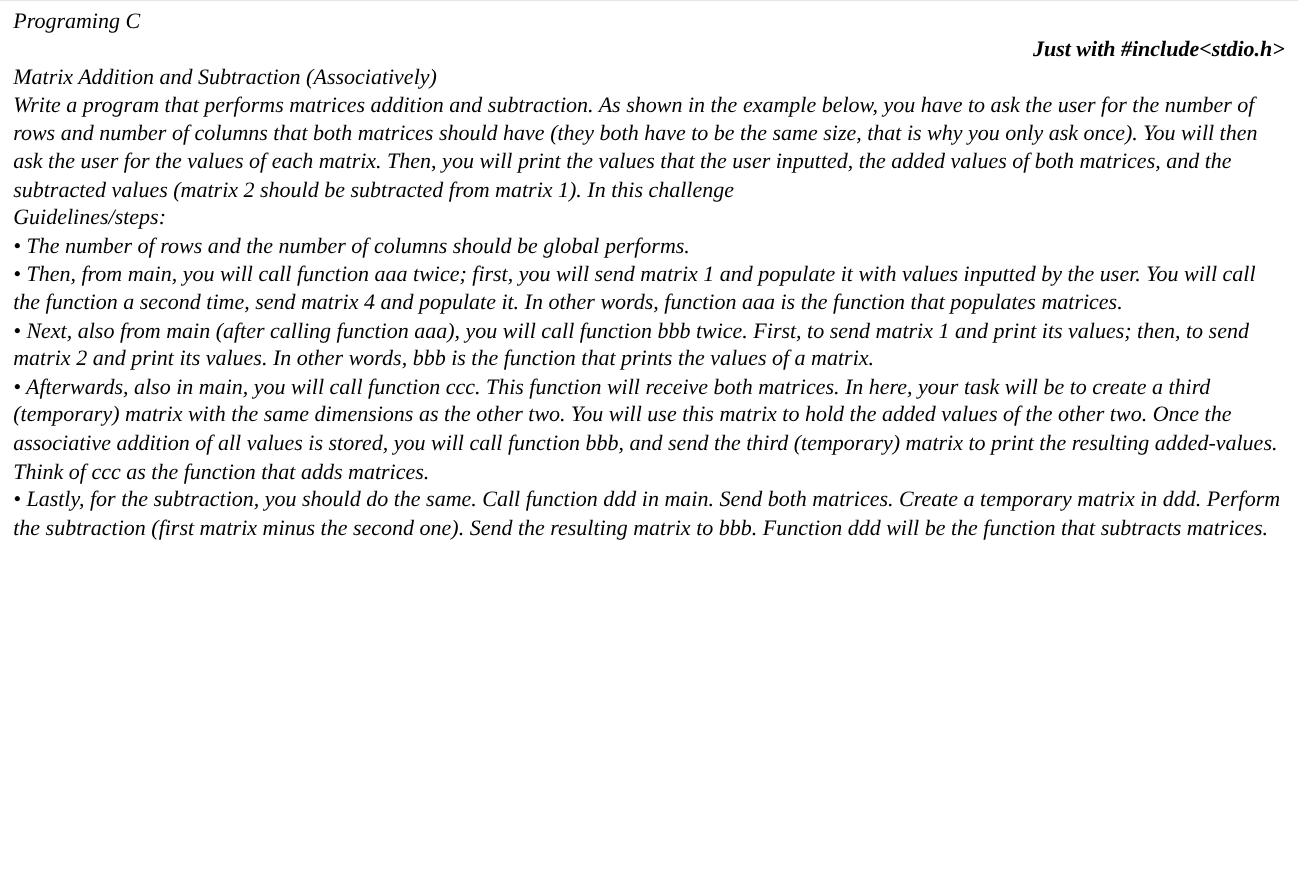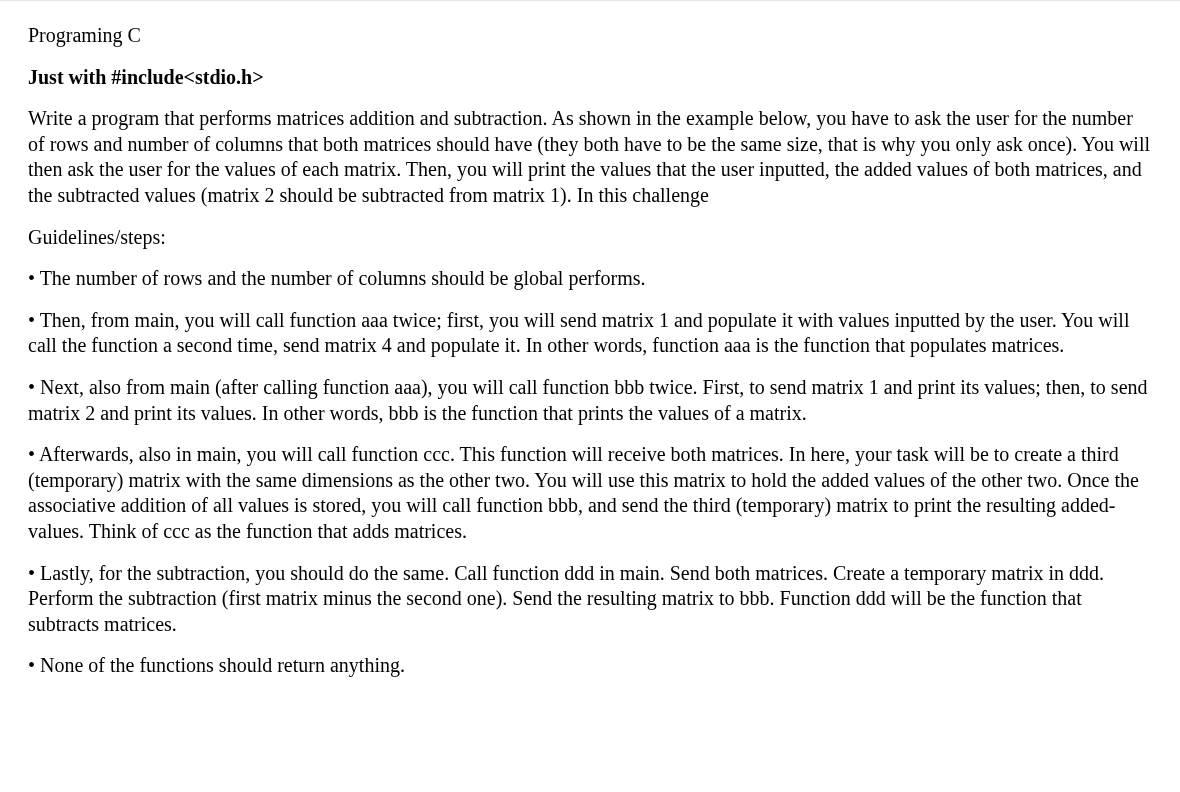--- a/index.html
+++ b/index.html
@@ -12,44 +12,46 @@
     line-height: 1.28;
     color: #000000;
   }
   .page {
     border-top: 1px solid #e6e6e6;
     padding: 6px 12px 20px 12px;
     box-sizing: border-box;
     width: 1180px;
   }
   .line {
-    margin: 16px;
+    margin: 0;
     padding: 0;
+    font-style: italic;
   }
   .bold {
     font-weight: bold;
+    text-align: right;
   }
   .bullet {
     display: block;
   }
 </style>
 </head>
 <body>
 
 <div class="page">
 
   <p class="line">Programing C</p>
 
   <p class="line bold">Just with #include&lt;stdio.h&gt;</p>
 
+  <p class="line">Matrix Addition and Subtraction (Associatively)</p>
 
   <p class="line">Write a program that performs matrices addition and subtraction. As shown in the example below, you have to ask the user for the number of rows and number of columns that both matrices should have (they both have to be the same size, that is why you only ask once). You will then ask the user for the values of each matrix. Then, you will print the values that the user inputted, the added values of both matrices, and the subtracted values (matrix 2 should be subtracted from matrix 1). In this challenge</p>
 
   <p class="line">Guidelines/steps:</p>
 
   <span class="bullet line">• The number of rows and the number of columns should be global performs.</span>
   <span class="bullet line">• Then, from main, you will call function aaa twice; first, you will send matrix 1 and populate it with values inputted by the user. You will call the function a second time, send matrix 4 and populate it. In other words, function aaa is the function that populates matrices.</span>
   <span class="bullet line">• Next, also from main (after calling function aaa), you will call function bbb twice. First, to send matrix 1 and print its values; then, to send matrix 2 and print its values. In other words, bbb is the function that prints the values of a matrix.</span>
   <span class="bullet line">• Afterwards, also in main, you will call function ccc. This function will receive both matrices. In here, your task will be to create a third (temporary) matrix with the same dimensions as the other two. You will use this matrix to hold the added values of the other two. Once the associative addition of all values is stored, you will call function bbb, and send the third (temporary) matrix to print the resulting added-values. Think of ccc as the function that adds matrices.</span>
   <span class="bullet line">• Lastly, for the subtraction, you should do the same. Call function ddd in main. Send both matrices. Create a temporary matrix in ddd. Perform the subtraction (first matrix minus the second one). Send the resulting matrix to bbb. Function ddd will be the function that subtracts matrices.</span>
-  <span class="bullet line">• None of the functions should return anything.</span>
 
 </div>
 
 </body></html>

